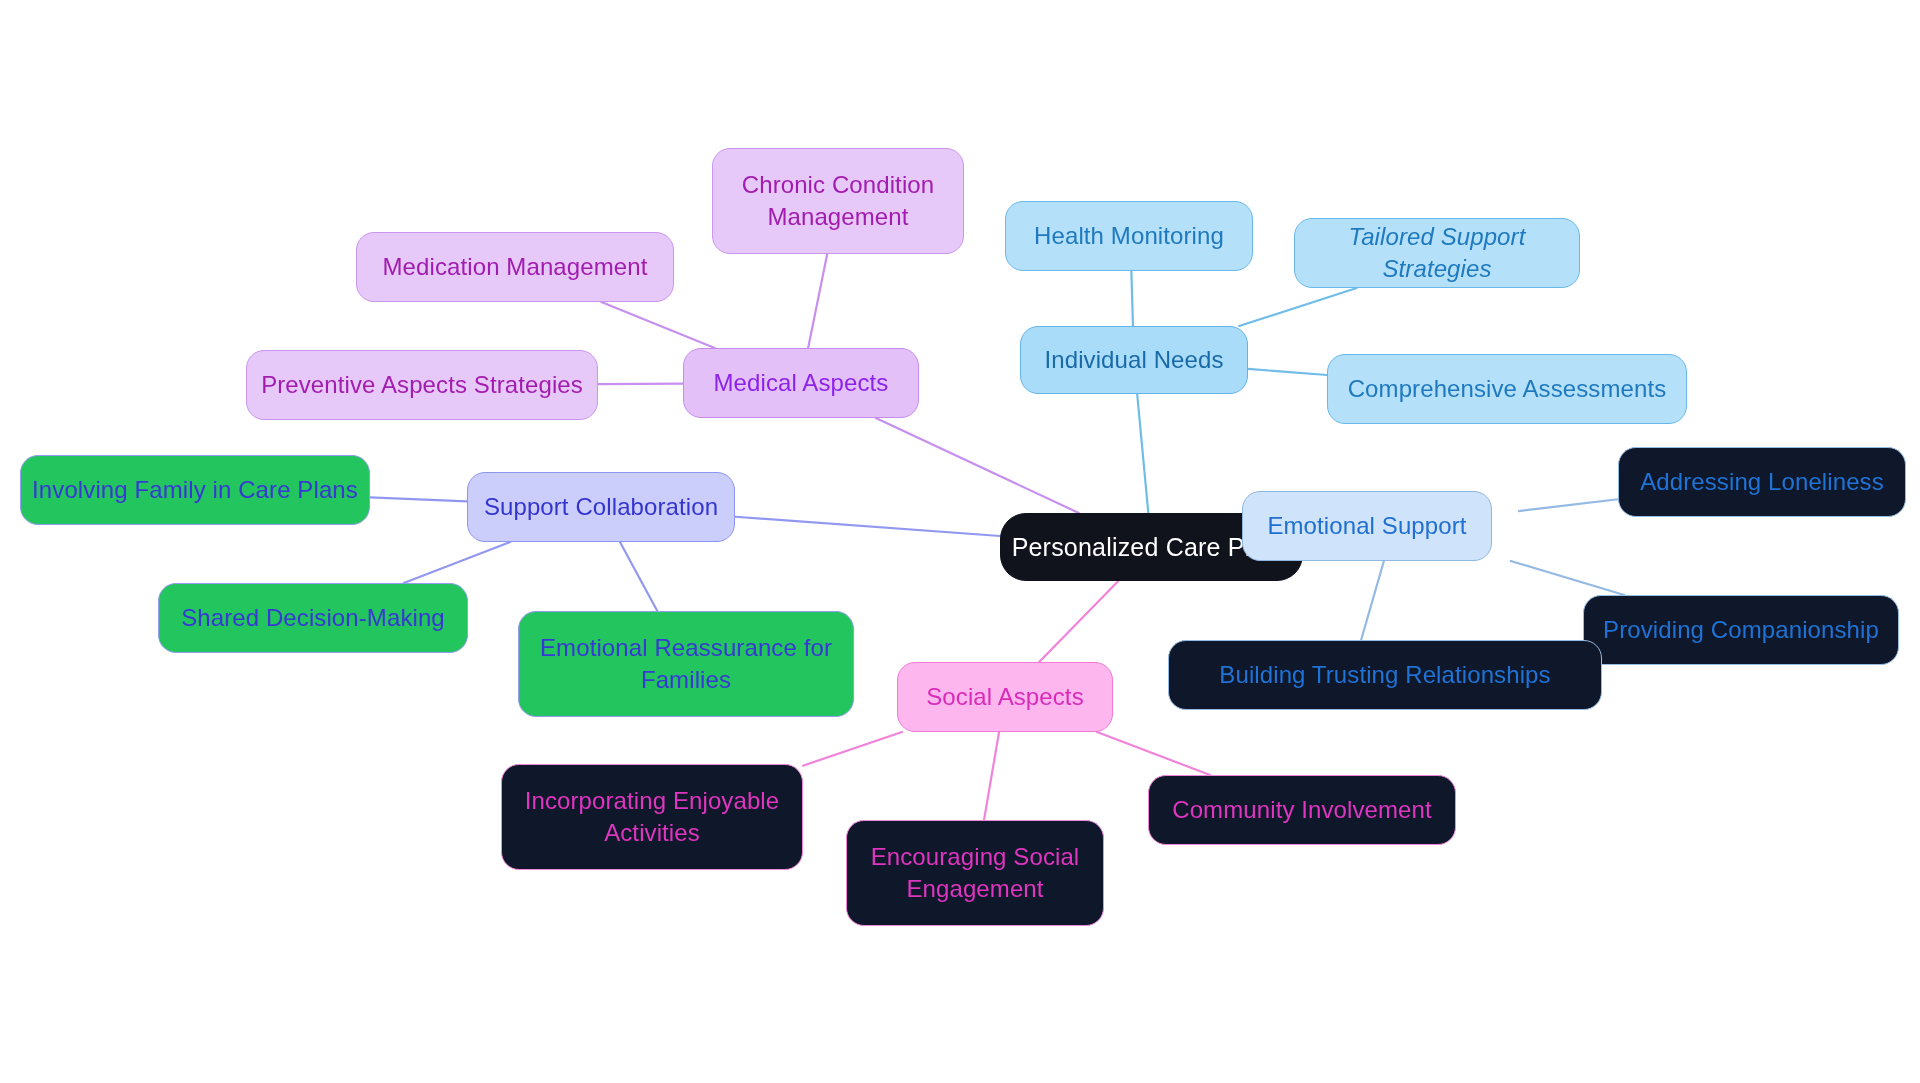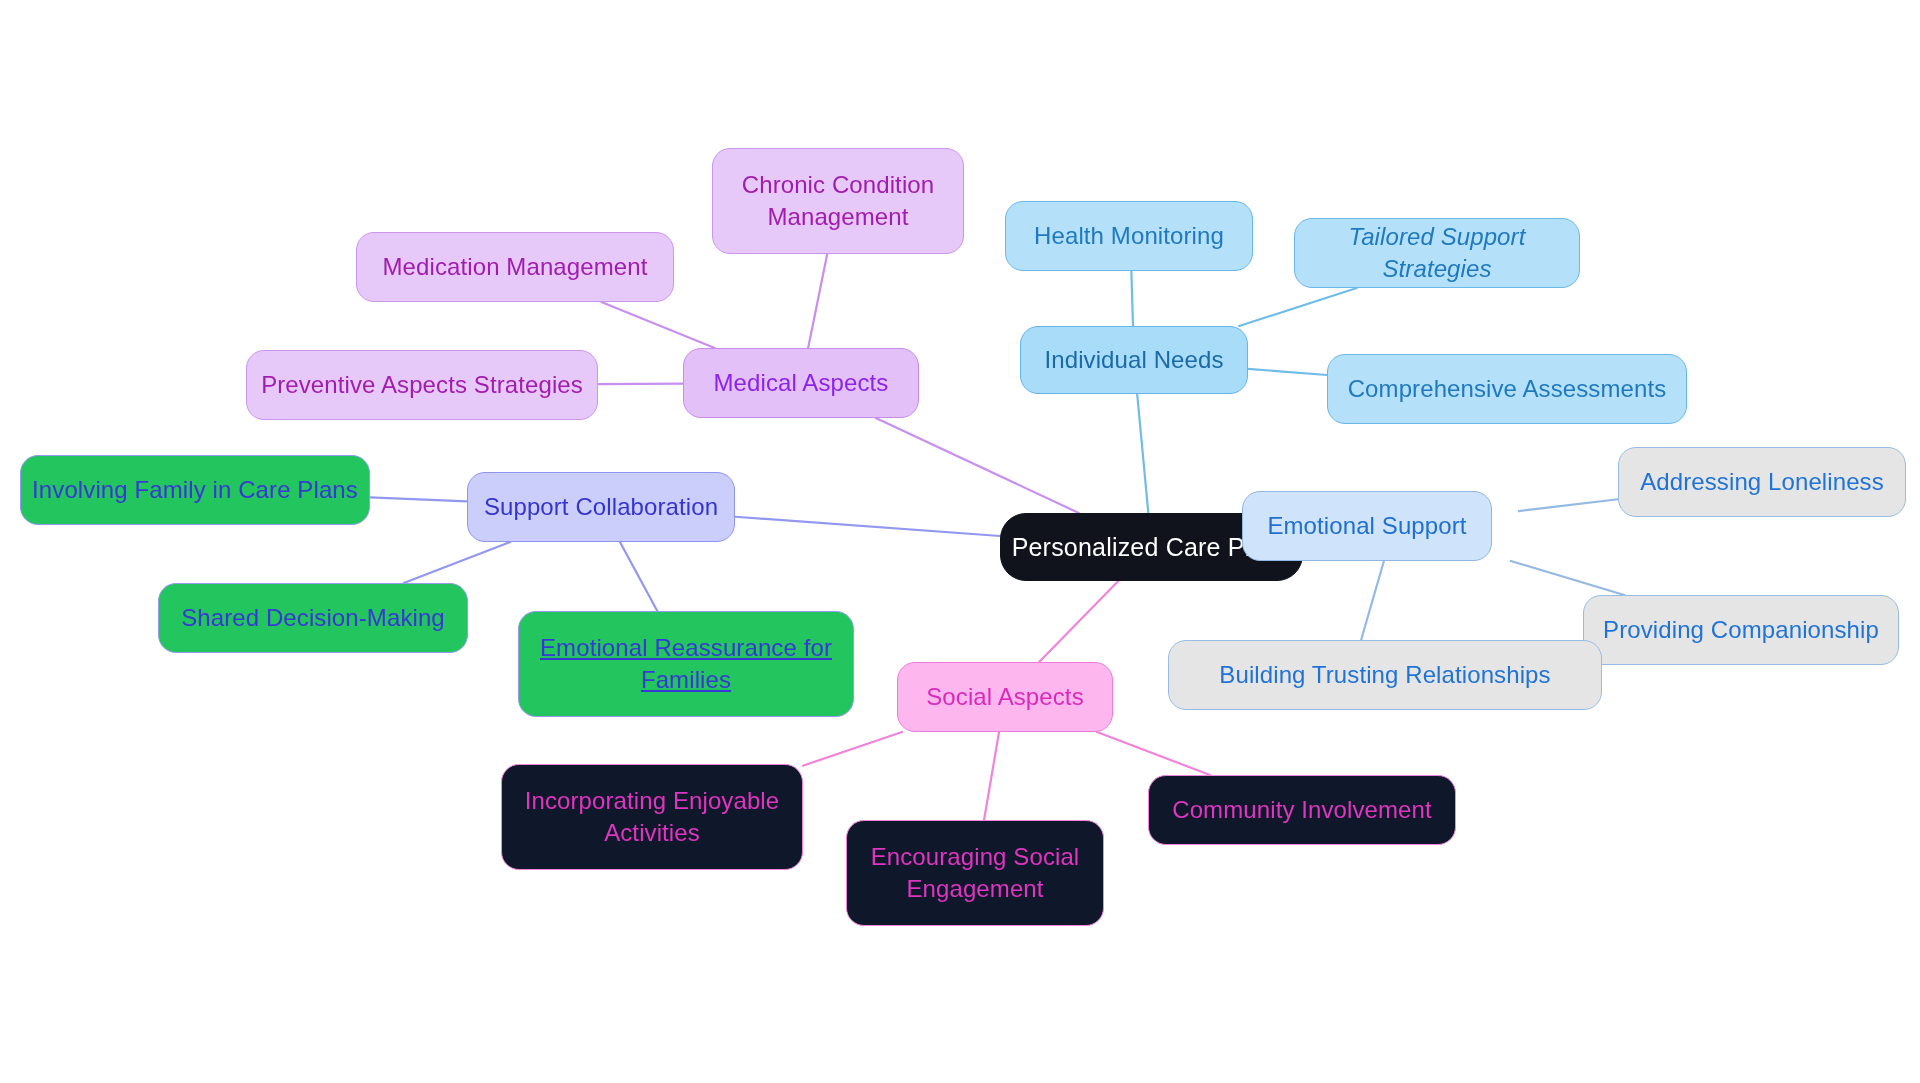--- a/index.html
+++ b/index.html
@@ -51,21 +51,21 @@
   }
   .node-branch { font-size: 24px; }
   .node-leaf   { font-size: 24px; }
 
   
   .c-cyan      { background: #a9dcf8; border-color: #64b5e8; color: #1a6aa8; }
   .c-cyan-lite { background: #b4e0fa; border-color: #68b8ea; color: #1f79be; }
 
   
   .c-blue      { background: #cfe3fb; border-color: #8fb7e2; color: #1e6fd0; }
-  .c-blue-lite { background: #e5e5e5; border-color: #96bce5; color: #1f73d6; text-align: center; }
+  .c-blue-lite { background: #0f172a; border-color: #96bce5; color: #1f73d6; text-align: center; }
 
   
   .c-pink      { background: #fdb6ee; border-color: #f07ad8; color: #d92bb8; }
   .c-pink-lite { background: #0f172a; border-color: #f384dc; color: #df35c0; }
 
   
   .c-peri      { background: #cbcefb; border-color: #8f95ef; color: #3434cf; }
   .c-peri-lite { background: #22c55e; border-color: #959bf0; color: #3838d4; }
 
   
@@ -110,21 +110,21 @@
       <div class="node node-leaf c-blue-lite" style="left: 1168px; top: 640px; width: 434px; height: 70px;">Building Trusting Relationships</div>
       <div class="node node-branch c-pink" style="left: 897px; top: 662px; width: 216px; height: 70px;">Social Aspects</div>
       <div class="node node-leaf c-pink-lite" style="left: 501px; top: 764px; width: 302px; height: 106px;">Incorporating Enjoyable
 Activities</div>
       <div class="node node-leaf c-pink-lite" style="left: 846px; top: 820px; width: 258px; height: 106px;">Encouraging Social
 Engagement</div>
       <div class="node node-leaf c-pink-lite" style="left: 1148px; top: 775px; width: 308px; height: 70px;">Community Involvement</div>
       <div class="node node-branch c-peri" style="left: 467px; top: 472px; width: 268px; height: 70px;">Support Collaboration</div>
       <div class="node node-leaf c-peri-lite" style="left: 20px; top: 455px; width: 350px; height: 70px;">Involving Family in Care Plans</div>
       <div class="node node-leaf c-peri-lite" style="left: 158px; top: 583px; width: 310px; height: 70px;">Shared Decision-Making</div>
-      <div class="node node-leaf c-peri-lite" style="left: 518px; top: 611px; width: 336px; height: 106px; text-decoration: underline;">Emotional Reassurance for
+      <div class="node node-leaf c-peri-lite" style="left: 518px; top: 611px; width: 336px; height: 106px;">Emotional Reassurance for
 Families</div>
       <div class="node node-branch c-violet" style="left: 683px; top: 348px; width: 236px; height: 70px;">Medical Aspects</div>
       <div class="node node-leaf c-violet-lite" style="left: 712px; top: 148px; width: 252px; height: 106px;">Chronic Condition
 Management</div>
       <div class="node node-leaf c-violet-lite" style="left: 356px; top: 232px; width: 318px; height: 70px;">Medication Management</div>
       <div class="node node-leaf c-violet-lite" style="left: 246px; top: 350px; width: 352px; height: 70px;">Preventive Aspects Strategies</div>
     </div>
 </div>
 
 </body></html>

